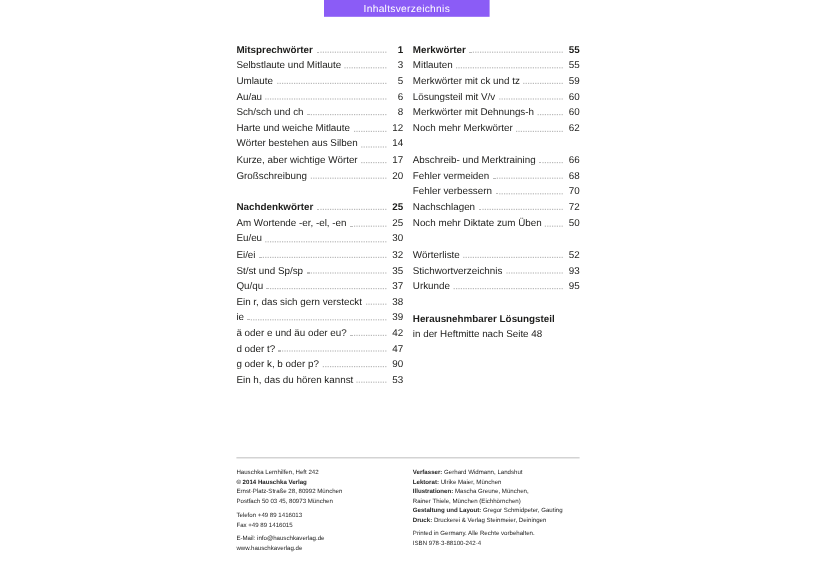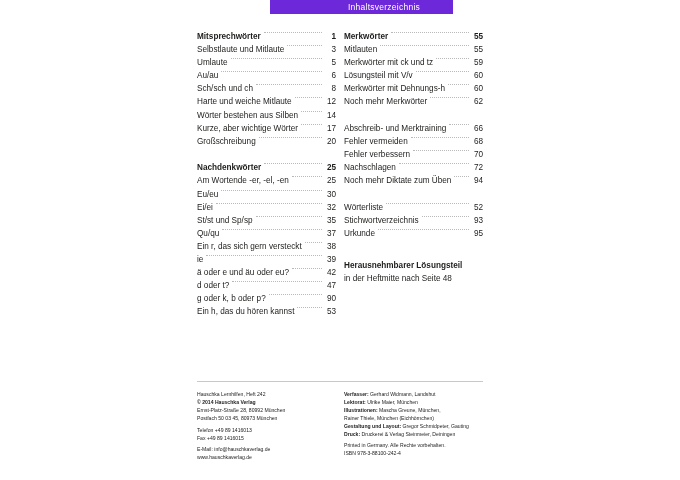--- a/index.html
+++ b/index.html
@@ -16,22 +16,21 @@
     overflow: hidden;
   }
 
   
   .banner {
     position: absolute;
     left: 270px;
     top: 0px;
     width: 138px;
     height: 14px;
-    background: #6d28d9;
-    padding-left: 45px;
+    background: #8b5cf6;
   }
   .banner-label {
     color: #ffffff;
     font-size: 8.5px;
     letter-spacing: 0.25px;
     line-height: 14px;
     text-align: center;
     width: 100%;
     display: block;
     font-family: "Liberation Sans", sans-serif;
@@ -47,21 +46,21 @@
     flex-direction: row;
     gap: 8px;
   }
   .col {
     width: 139px;
     flex: 0 0 139px;
   }
 
   .entry {
     display: flex;
-    align-items: flex-start;
+    align-items: flex-end;
     font-size: 8.2px;
     line-height: 1;
     height: 13.1px;
     color: #1d1d1b;
     white-space: nowrap;
   }
   .entry .txt {
     flex: 0 0 auto;
     padding-right: 2px;
   }
@@ -315,21 +314,21 @@
       <span class="pg">70</span>
     </div>
     <div class="entry">
       <span class="txt">Nachschlagen</span>
       <span class="leader"></span>
       <span class="pg">72</span>
     </div>
     <div class="entry">
       <span class="txt">Noch mehr Diktate zum Üben</span>
       <span class="leader"></span>
-      <span class="pg">94</span>
+      <span class="pg">50</span>
     </div>
 
     <div class="spacer"></div>
 
     <div class="entry">
       <span class="txt">Wörterliste</span>
       <span class="leader"></span>
       <span class="pg">52</span>
     </div>
     <div class="entry">

